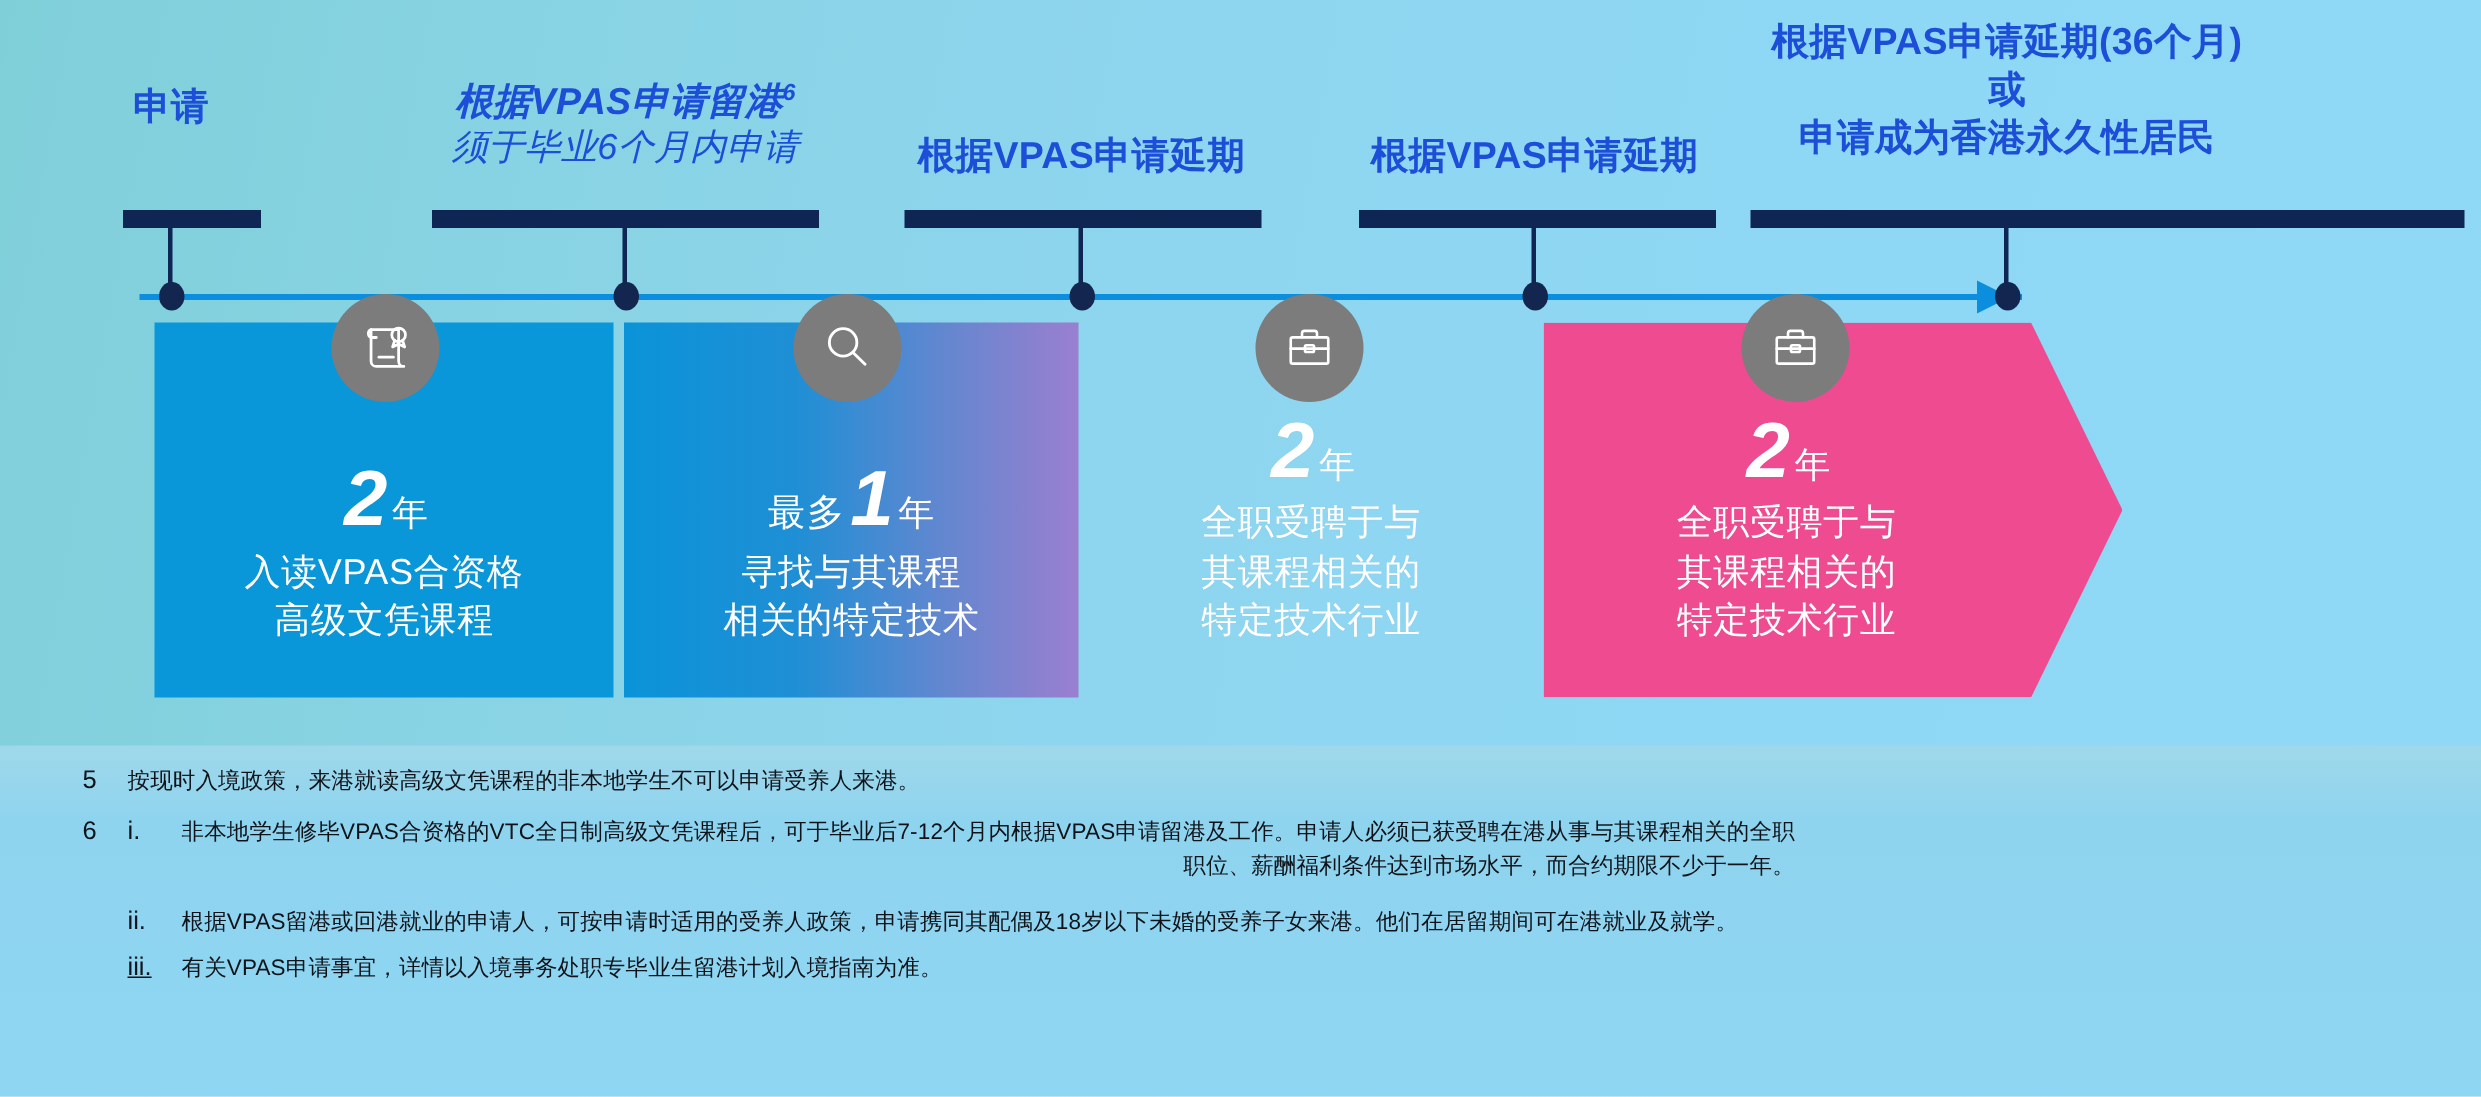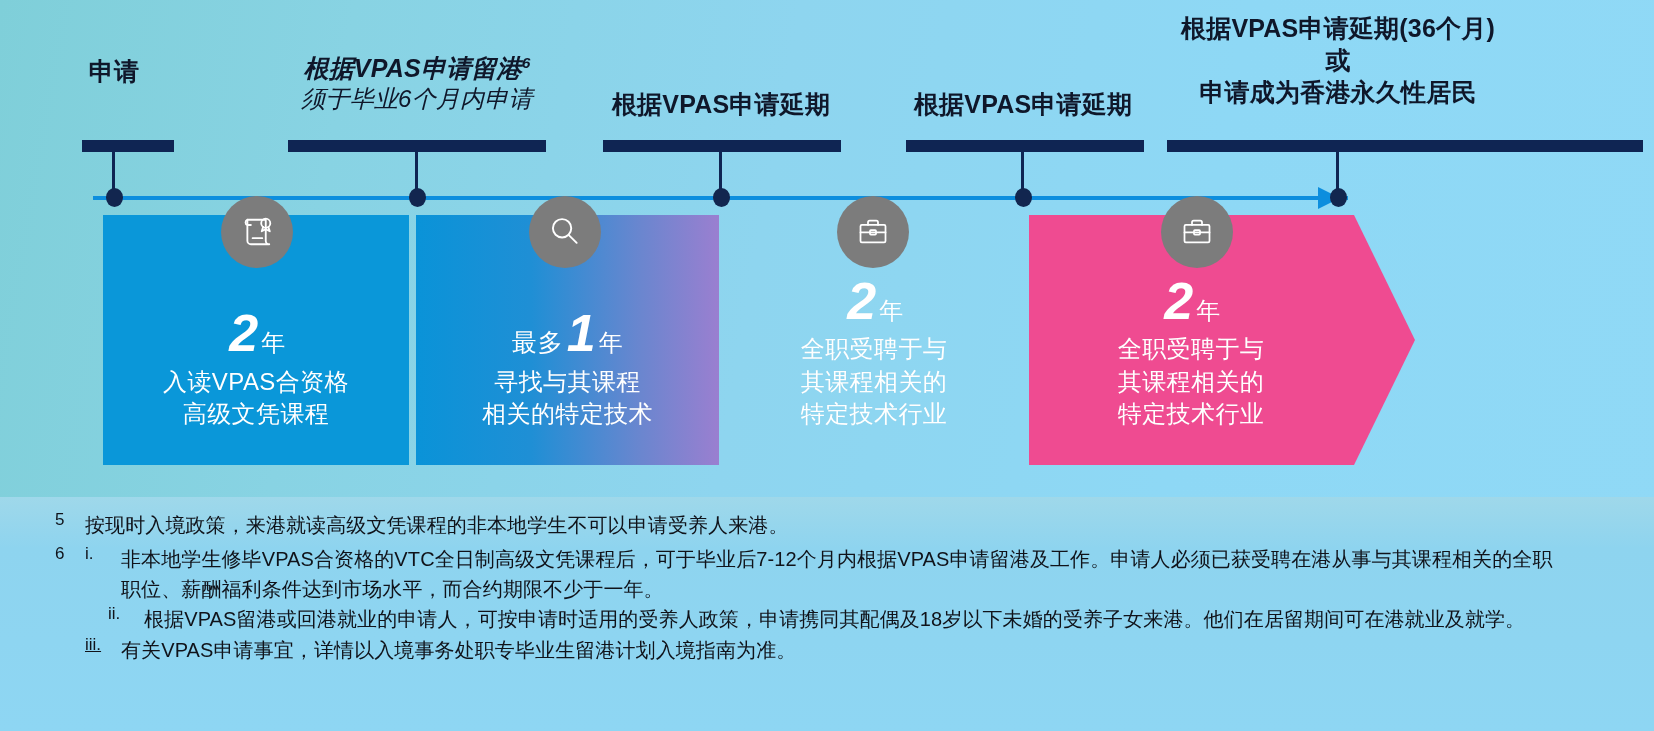--- a/index.html
+++ b/index.html
@@ -24,21 +24,21 @@
     position:absolute; left:1318px; top:187px; width:0; height:0;
     border-left:22px solid #0c8ede;
     border-top:11px solid transparent;
     border-bottom:11px solid transparent;
   }
 
   
   .ms { position:absolute; top:0; }
   .ms-label {
     position:absolute; bottom:0; left:50%; transform:translateX(-50%);
-    text-align:center; color:#0f172a; white-space:nowrap;
+    text-align:center; color:#1d4ed8; white-space:nowrap;
     line-height:1.28;
   }
   .ms-title { font-weight:bold; font-size:25px; letter-spacing:.2px; }
   .ms-sub   { font-weight:normal; font-size:24px; letter-spacing:.2px; }
   .ms-or    { font-weight:bold; font-size:25px; }
   .ms-bar {
     position:absolute; height:12px; background:#0f2553;
   }
   .ms-stem {
     position:absolute; width:3px; background:#0f2553;
@@ -85,21 +85,21 @@
   
   #notes {
     position:absolute; left:0; top:497px; width:1654px; height:234px;
     background:linear-gradient(180deg,#9fd8ea 0%,#8ed4ef 22%,#8ed6f3 100%);
     color:#10131a;
   }
   .note-row { position:absolute; display:flex; }
   .note-marker {
     flex:0 0 auto; font-size:17px; text-align:left;
   }
-  .note-text { font-size:20px; line-height:1.5; letter-spacing:.1px; }
+  .note-text { font-size:15px; line-height:1.5; letter-spacing:.1px;text-align:right; }
   .note-text .ln { display:block; }
 </style>
 </head>
 <body>
 
 <div id="chart">
 
   <div class="axis-line"></div>
   <div class="axis-arrow"></div>
 
@@ -249,21 +249,21 @@
 
   <div class="note-row" style="left:85px;top:47px;">
     <span class="note-marker" style="width:36px;">i.</span>
     <span class="note-text">
       <span class="ln">非本地学生修毕VPAS合资格的VTC全日制高级文凭课程后，可于毕业后7-12个月内根据VPAS申请留港及工作。申请人必须已获受聘在港从事与其课程相关的全职</span>
       <span class="ln">职位、薪酬福利条件达到市场水平，而合约期限不少于一年。</span>
     </span>
   </div>
 
   <div class="note-row" style="left:85px;top:107px;">
-    <span class="note-marker" style="width:36px;margin-left:23px;">ii.</span>
+    <span class="note-marker" style="width:36px;">ii.</span>
     <span class="note-text">
       <span class="ln">根据VPAS留港或回港就业的申请人，可按申请时适用的受养人政策，申请携同其配偶及18岁以下未婚的受养子女来港。他们在居留期间可在港就业及就学。</span>
     </span>
   </div>
 
   <div class="note-row" style="left:85px;top:138px;">
     <span class="note-marker" style="width:36px;text-decoration:underline;">iii.</span>
     <span class="note-text">
       <span class="ln">有关VPAS申请事宜，详情以入境事务处职专毕业生留港计划入境指南为准。</span>
     </span>

